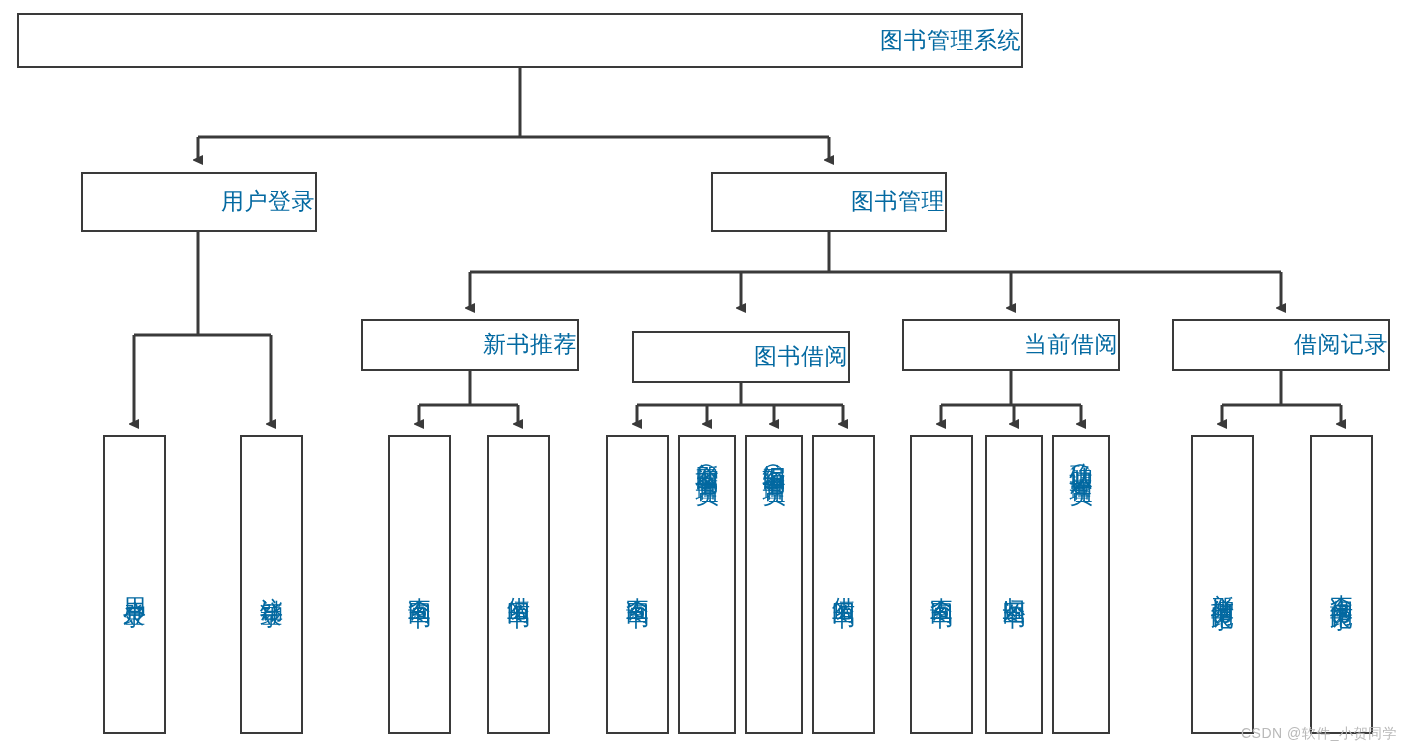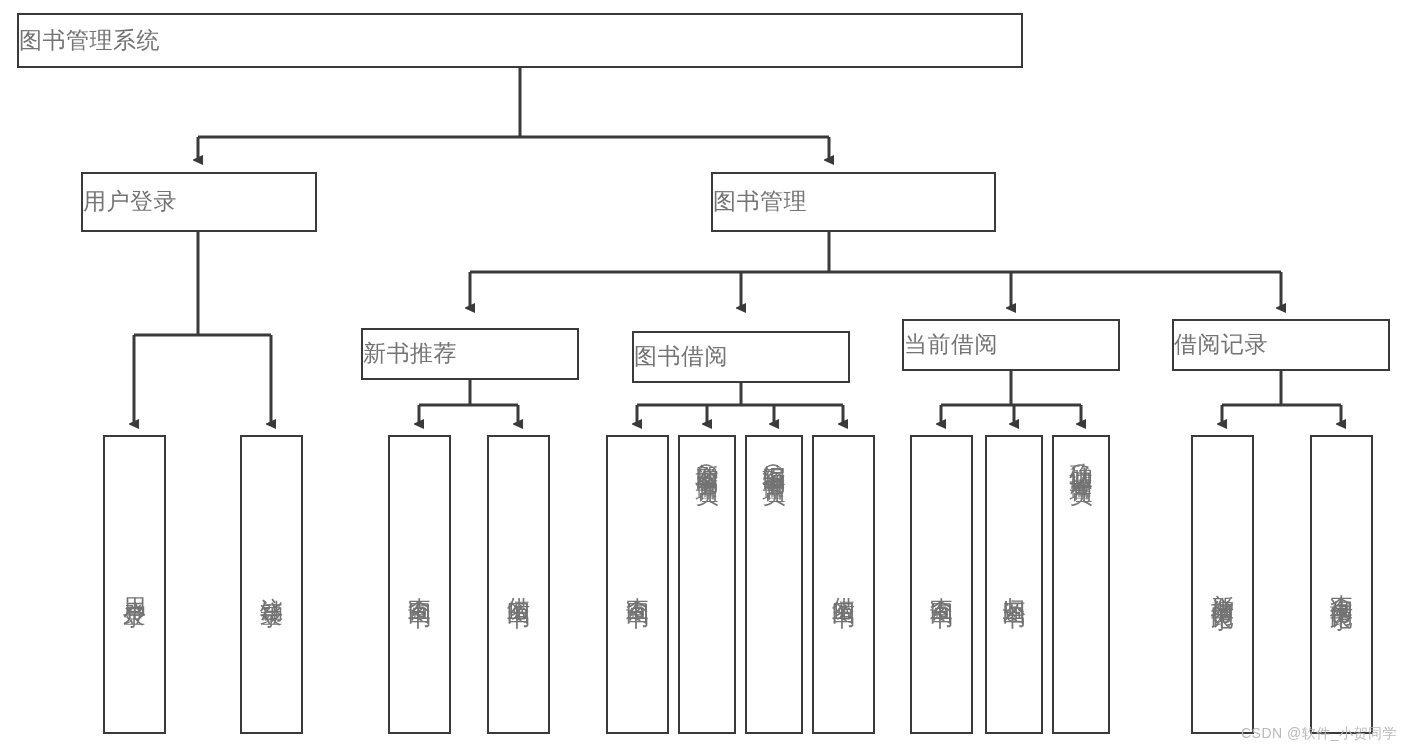--- a/index.html
+++ b/index.html
@@ -37,22 +37,22 @@
     width: 1405px;
     height: 747px;
   }
   .node {
     position: absolute;
     box-sizing: border-box;
     background: #ffffff;
     border: 2.5px solid #3a3a3a;
     display: flex;
     align-items: center;
-    justify-content: flex-start;
-    color: #737373;
+    justify-content: flex-end;
+    color: #0369a1;
   }
   .node .label {
     display: block;
     text-align: center;
     line-height: 1.18;
     white-space: nowrap;
   }
   
   .node.horiz .label {
     writing-mode: horizontal-tb;
@@ -148,25 +148,25 @@
   <div id="node-layer">
 
     <div class="node root horiz" style="left:17px; top:13px; width:1006px; height:55px;">
       <span class="label">图书管理系统</span>
     </div>
 
     <div class="node horiz" style="left:81px; top:172px; width:236px; height:60px;">
       <span class="label">用户登录</span>
     </div>
 
-    <div class="node horiz" style="left:711px; top:172px; width:285px; height:60px;">
+    <div class="node horiz" style="left:711px; top:172px; width:236px; height:60px;">
       <span class="label">图书管理</span>
     </div>
 
-    <div class="node horiz" style="left:361px; top:328px; width:218px; height:52px;">
+    <div class="node horiz" style="left:361px; top:319px; width:218px; height:52px;">
       <span class="label">新书推荐</span>
     </div>
 
     <div class="node horiz" style="left:632px; top:319px; width:218px; height:52px;margin-top:12px;">
       <span class="label">图书借阅</span>
     </div>
 
     <div class="node horiz" style="left:1172px; top:319px; width:218px; height:52px;">
       <span class="label">借阅记录</span>
     </div>

